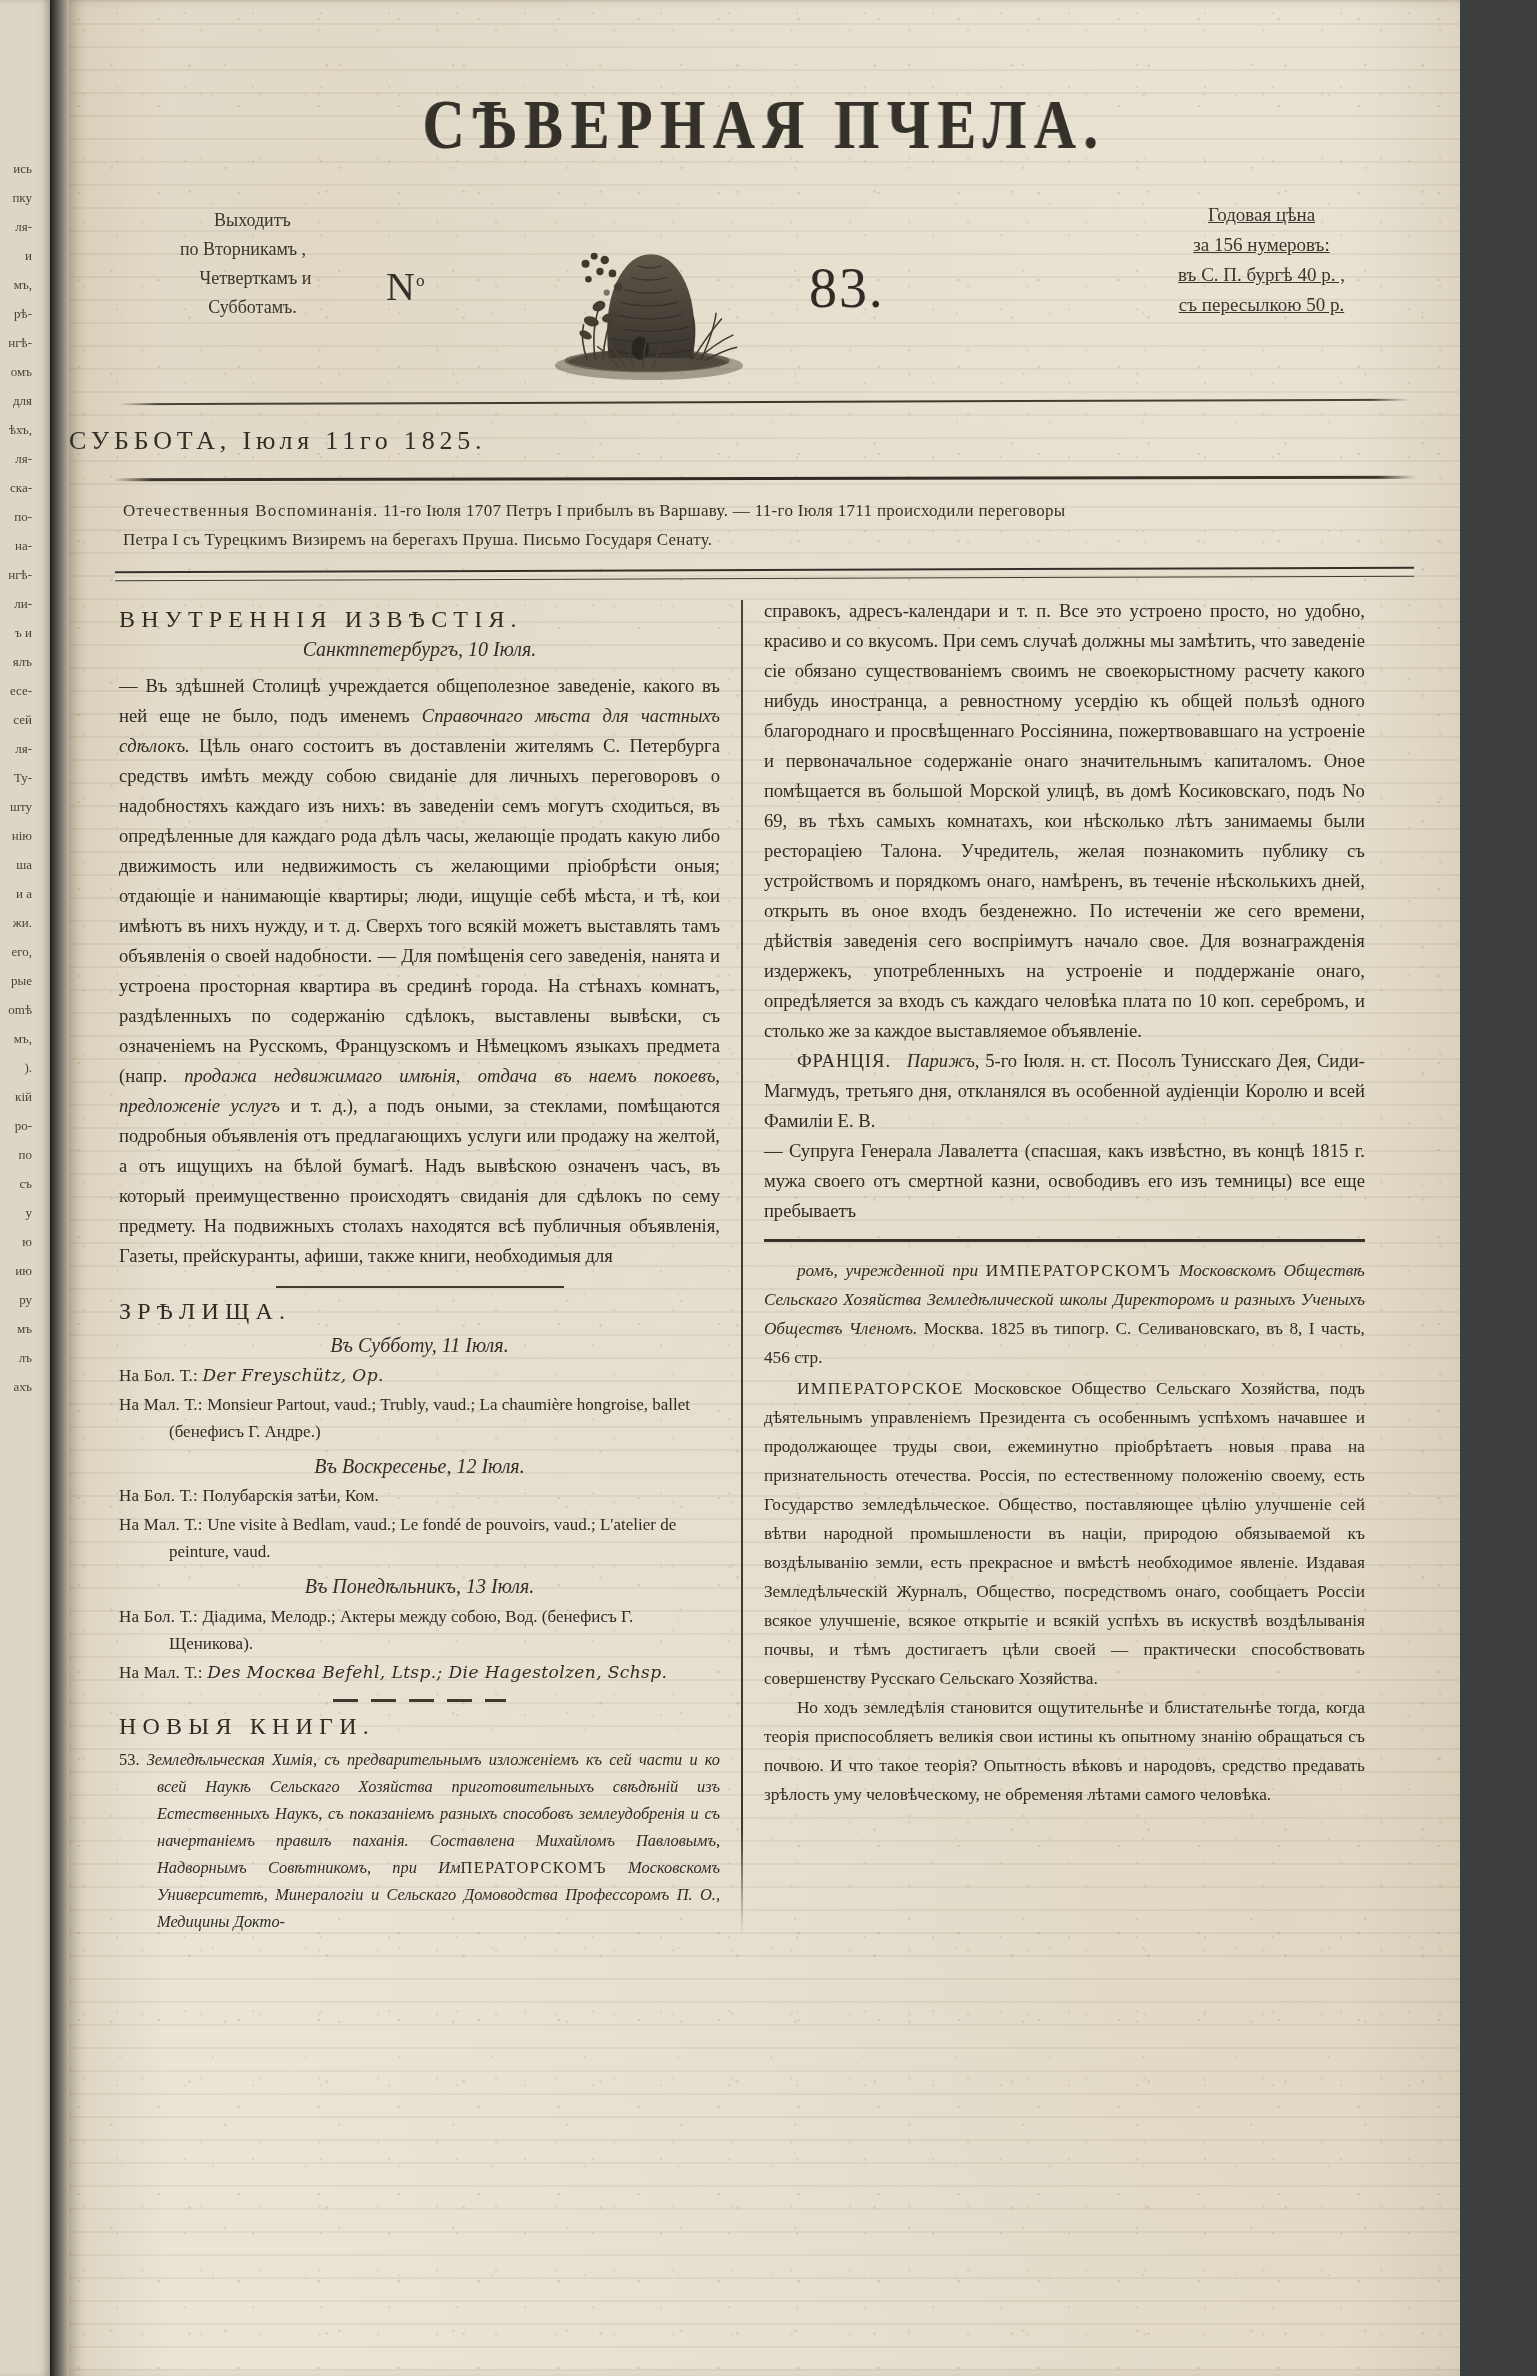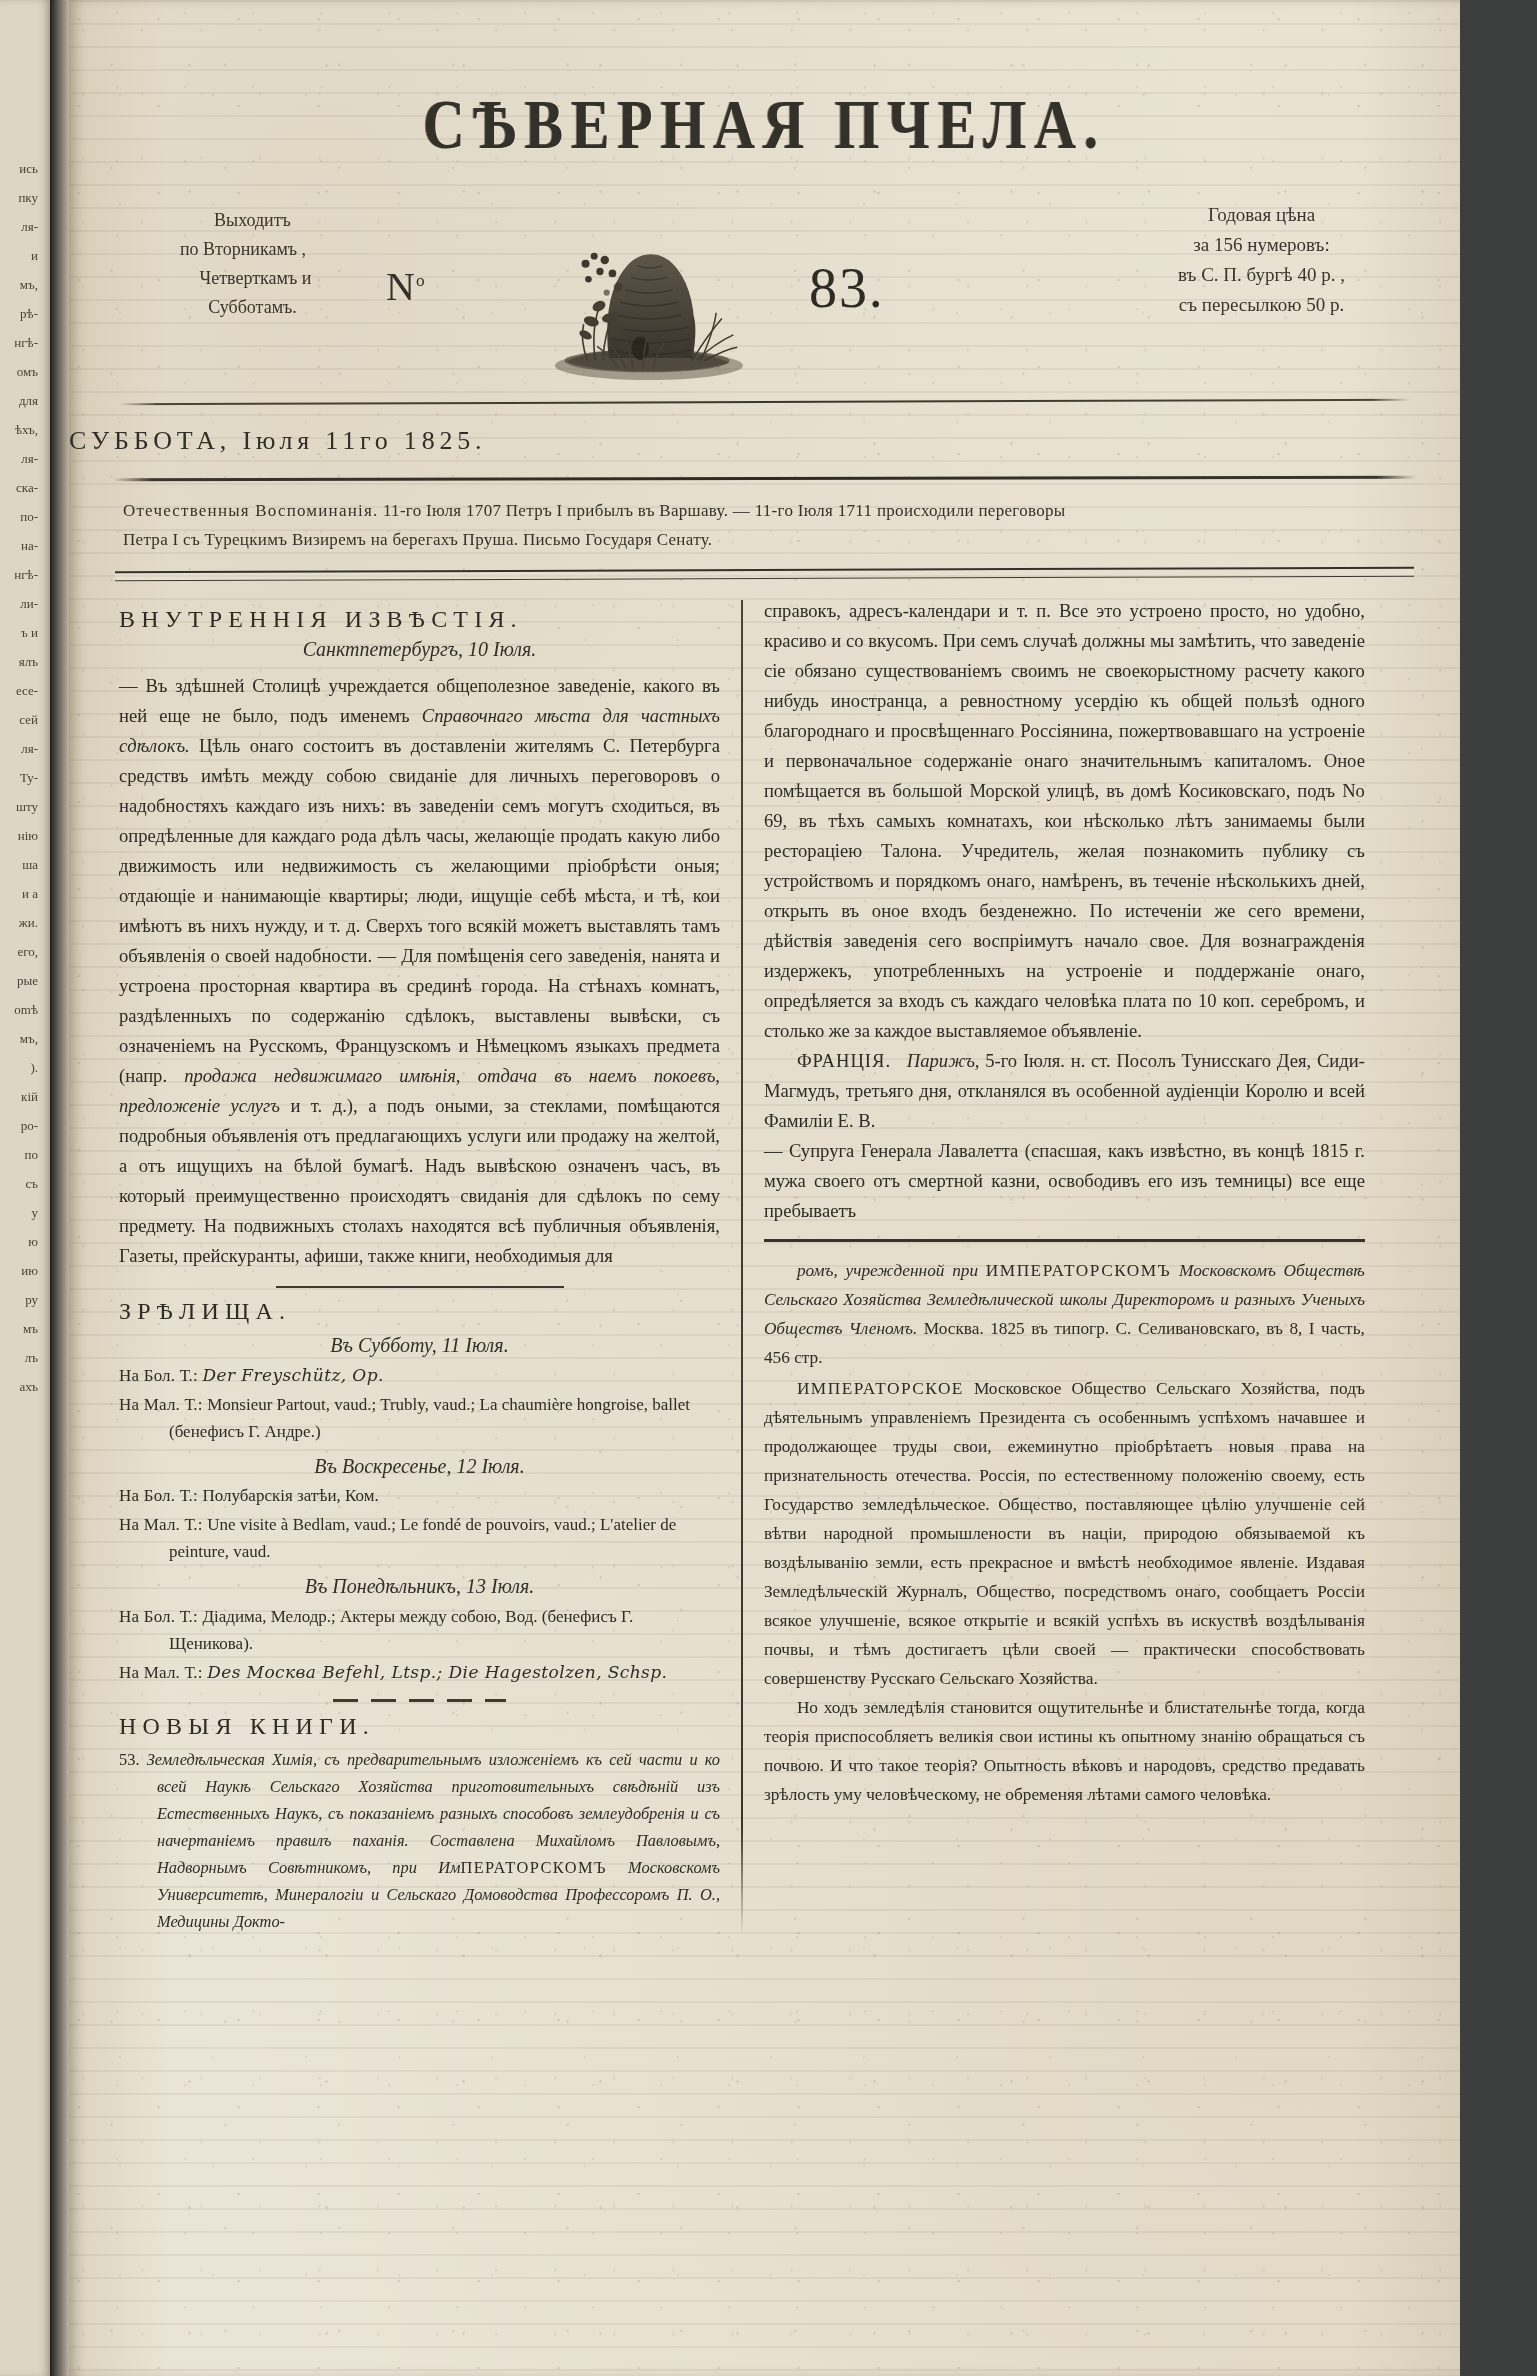--- a/index.html
+++ b/index.html
@@ -26,21 +26,21 @@
     width: 50px; height: 2377px;
     background: #ddd6c6;
     box-shadow: inset -5.8px 0 9.6px -3.8px rgba(90,78,58,.55);
     overflow: hidden;
   }
   #facing-page .fp-line {
     font-size: 13px;
     line-height: 29px;
     color: #4a4338;
     text-align: right;
-    padding-right: 12px;
+    padding-right: 18px;
     white-space: nowrap;
     font-family: "Liberation Serif", serif;
   }
   #facing-page .fp-pad { height: 154px; }
 
   
   #gutter {
     position: absolute; left: 50px; top: 0;
     width: 19px; height: 2377px;
     background: linear-gradient(to right, #1e1f1e 0%, #5d5a50 40%, #bdb5a3 100%);
@@ -121,20 +121,21 @@
   #sched .l2 { margin-left: -19px; }
   #sched .l3 { margin-left: 5.8px; }
 
   #price {
     position: absolute; right: 40px; top: 0;
     width: 317px;
     text-align: center;
     font-size: 19px;
     line-height: 30px;
     color: #3a352d;
+    text-decoration: underline;
   }
 
   #numero {
     position: absolute; left: 317px; top: 63px;
     font-size: 40px;
     color: #34302a;
     letter-spacing: 1px;
   }
   #numero sup { font-size: 17.3px; vertical-align: super; }
   #issue-no {

